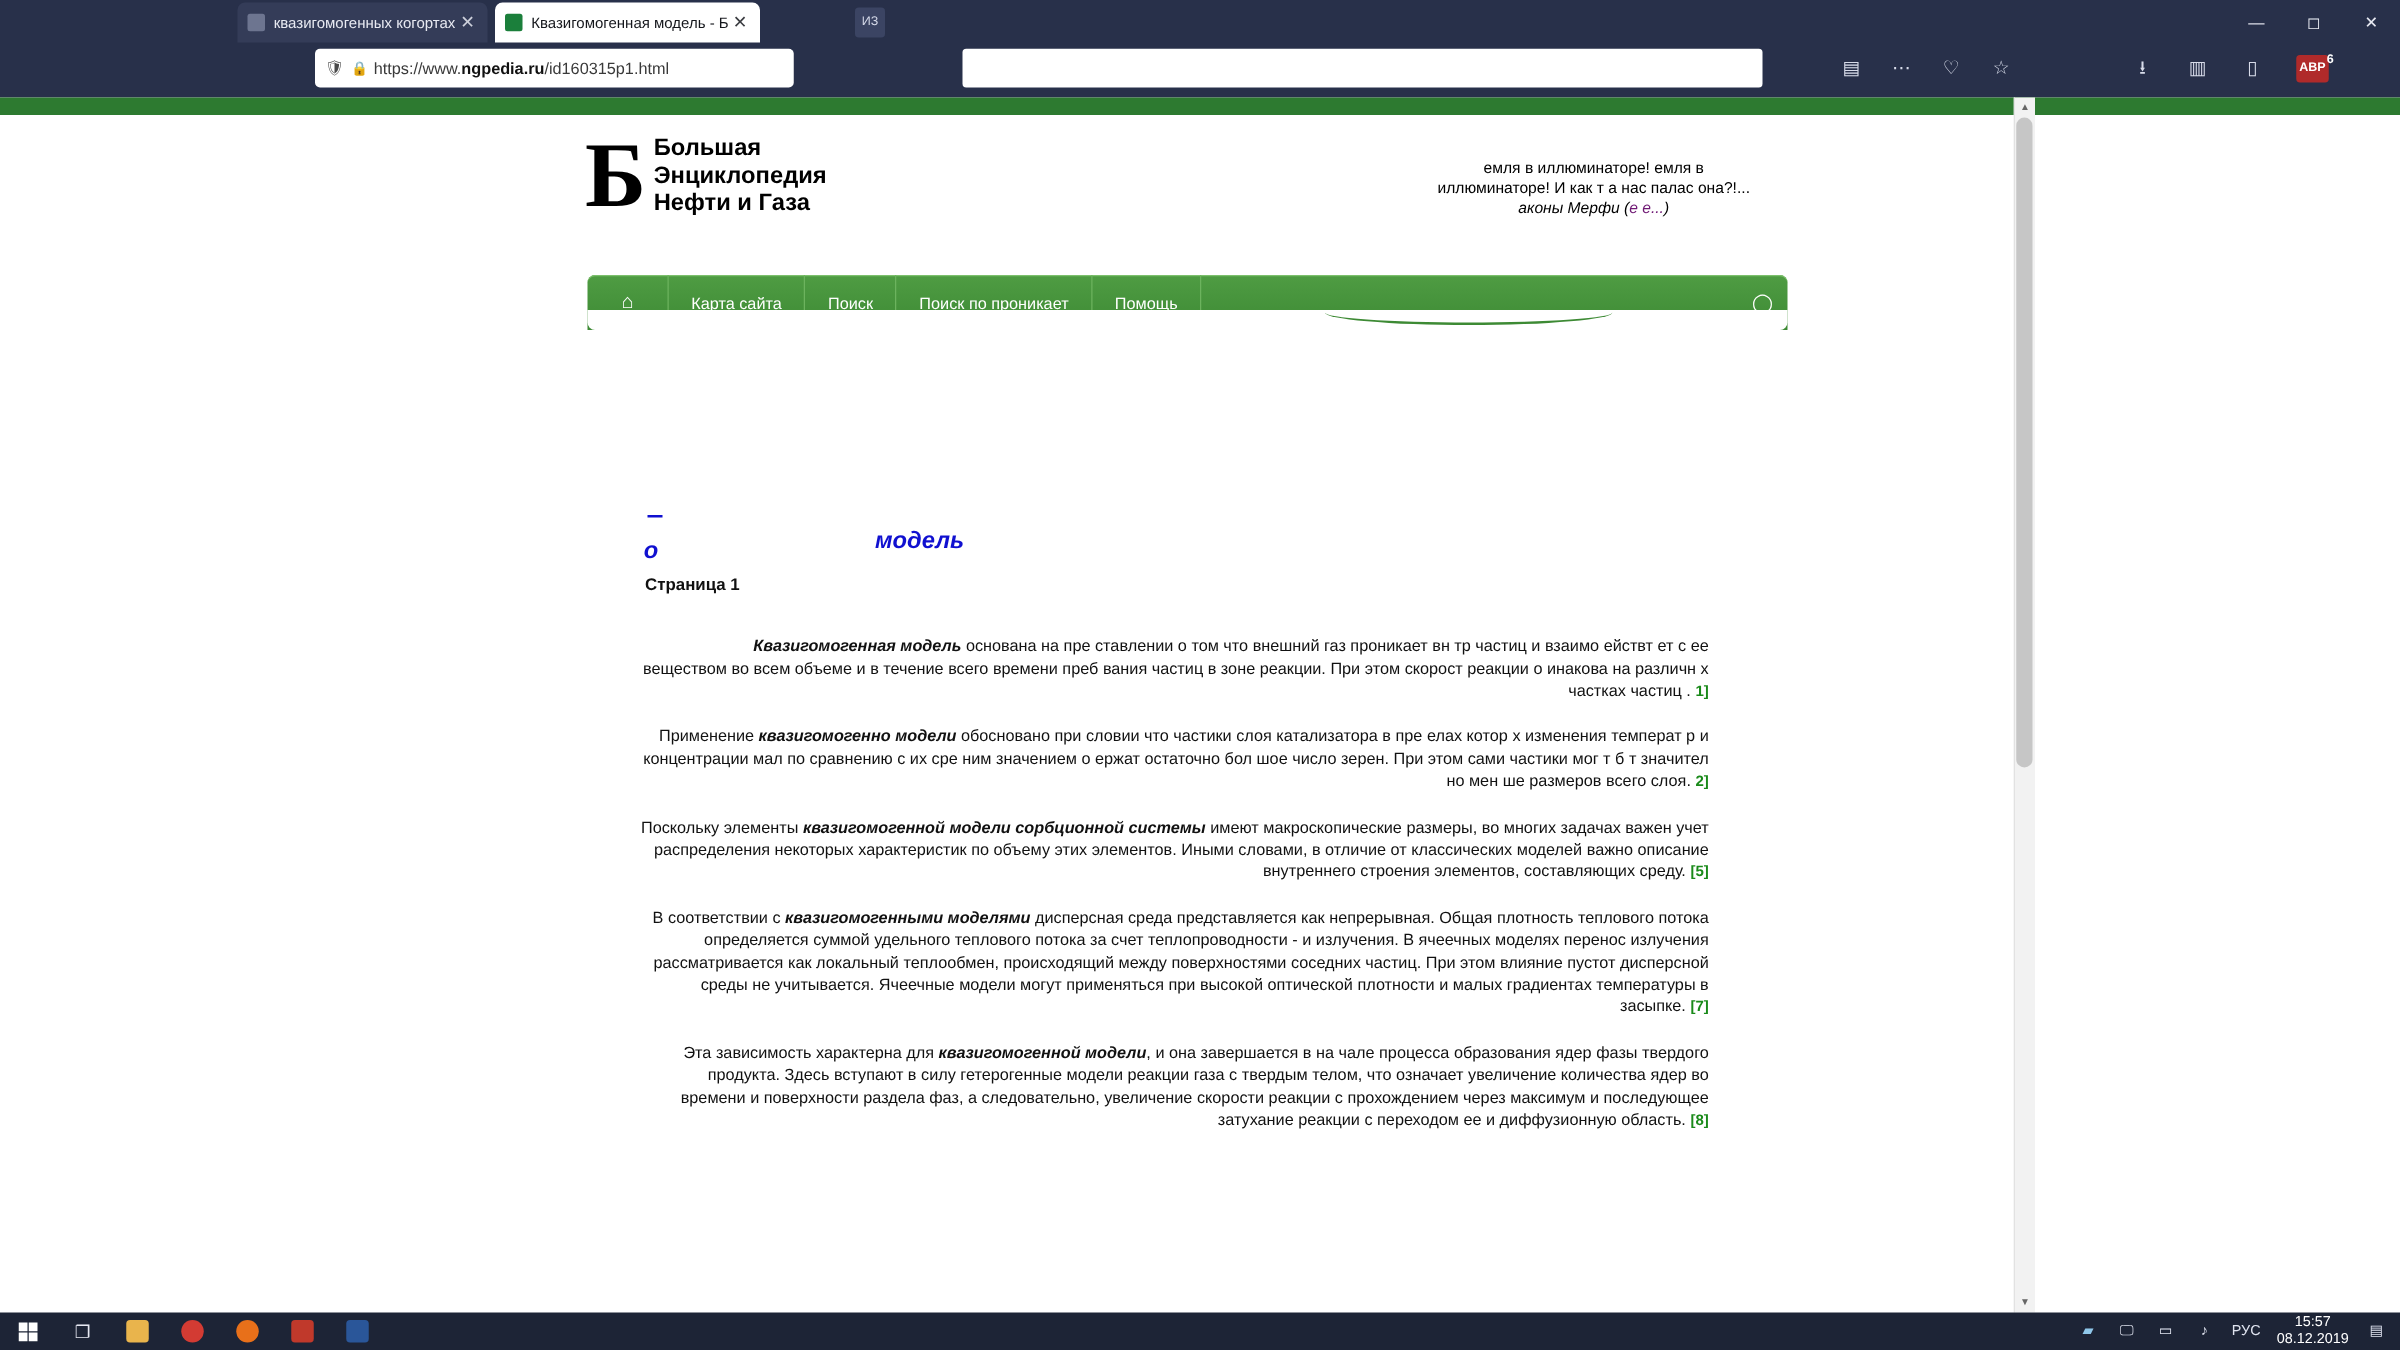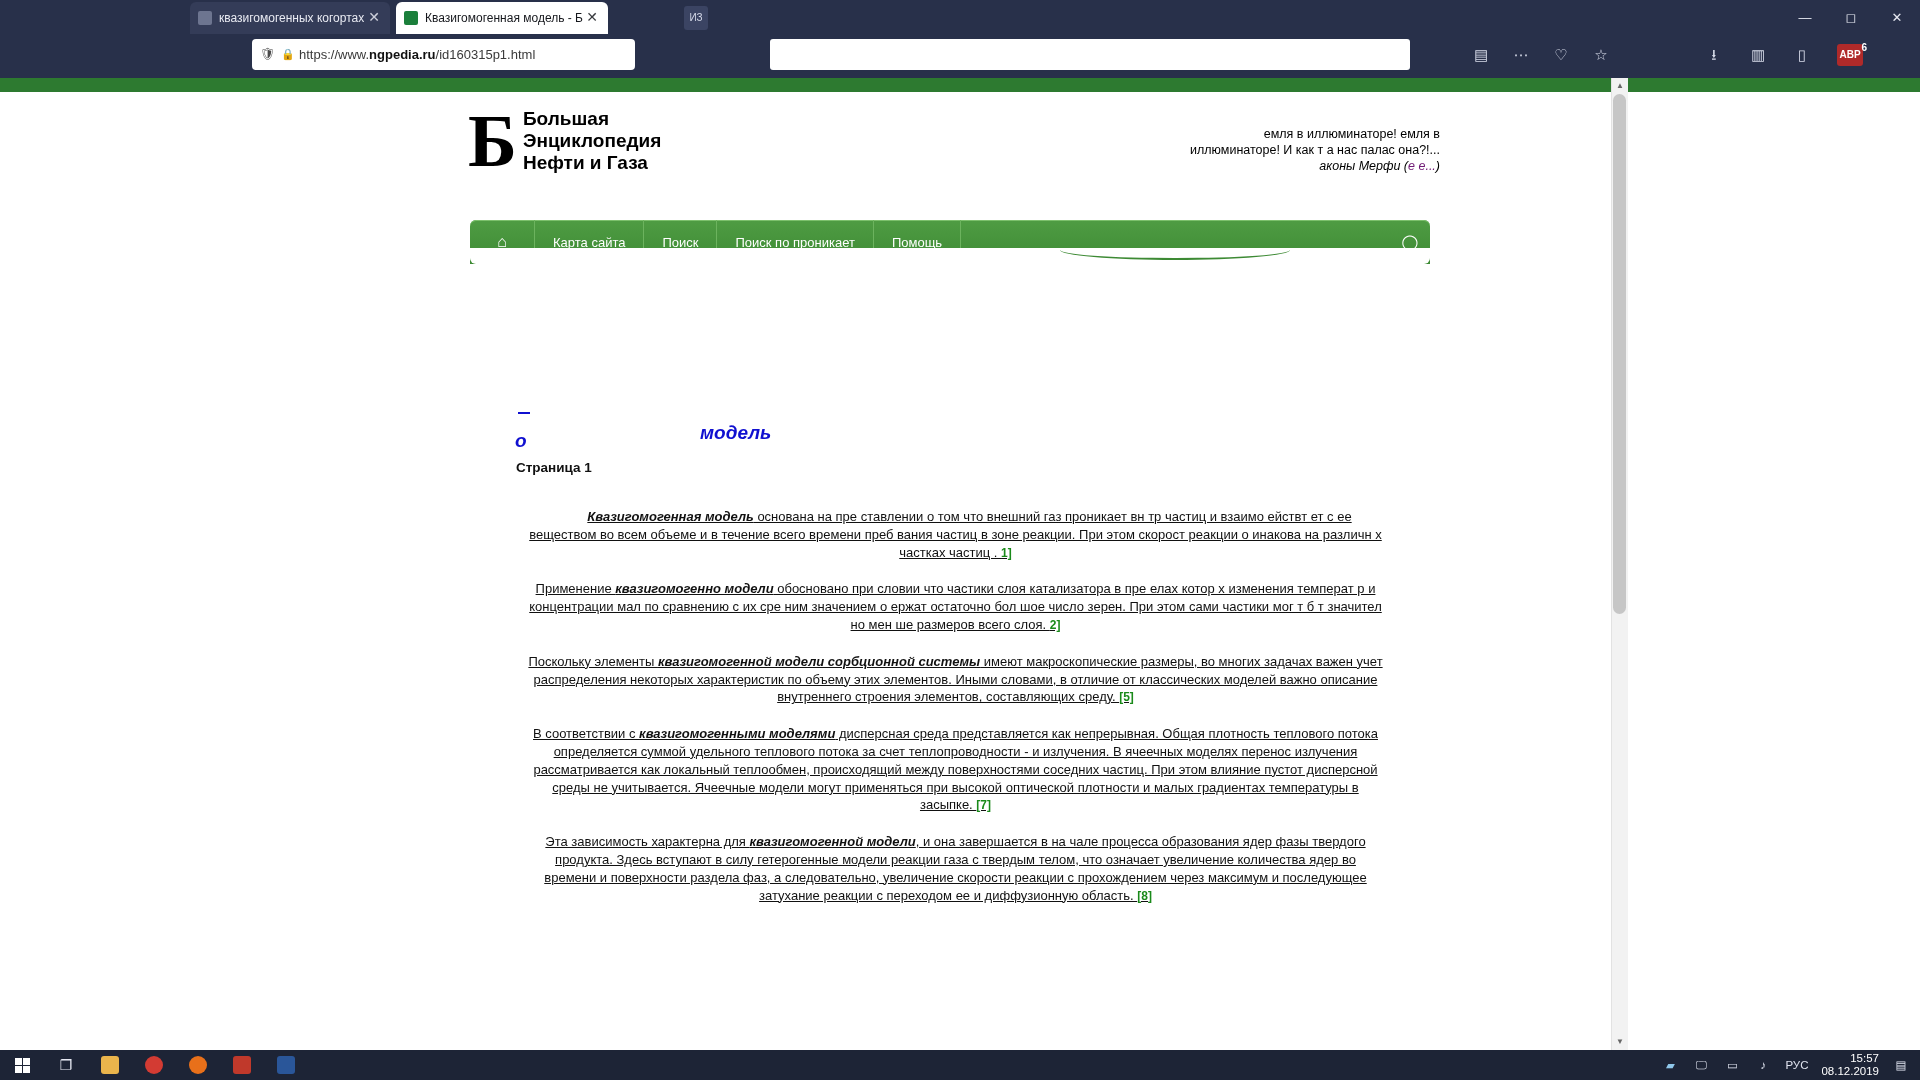--- a/index.html
+++ b/index.html
@@ -267,21 +267,21 @@
     color: #000;
   }
 
   .tagline {
     position: absolute;
     top: 34px; left: 1110px;
     width: 330px;
     font-size: 12.5px;
     color: #000;
     line-height: 16px;
-    text-align: right;
+    text-align: center;
   }
   .tagline .murphy {
     font-style: italic;
   }
   .tagline .murphy .grn { color: #701a75; }
 
   .navbar {
     position: absolute;
     top: 128px; left: 470px;
     width: 960px; height: 44px;
@@ -353,27 +353,26 @@
   .page-num {
     position: absolute;
     top: 368px; left: 516px;
     font-size: 13.5px;
     font-weight: bold;
     color: #111;
   }
 
   .paragraphs {
     position: absolute;
-    top: 416px; left: 528px;
+    top: 416px; left: 512px;
     width: 855px;
     font-size: 13px;
     line-height: 17.8px;
     color: #111;
-    text-align: center;
-    text-decoration: underline;
+    text-align: right;
   }
   .paragraphs p {
     margin: 0 0 18px 0;
   }
   .paragraphs p.first {
     text-indent: 28px;
   }
   .paragraphs b i, .paragraphs i b { font-weight: bold; font-style: italic; }
   .ref {
     color: #1a8a1a;
@@ -414,21 +413,21 @@
     right: 0; top: 0;
     height: 30px;
     display: flex;
     align-items: center;
     gap: 13px;
     padding-right: 10px;
     color: #dfe3ef;
     font-size: 11.5px;
   }
   .tb-clock {
-    text-align: right;
+    text-align: center;
     line-height: 13px;
     font-size: 11.5px;
     color: #ffffff;
   }
 </style>
 </head>
 <body>
 
 <div class="screen">
 

